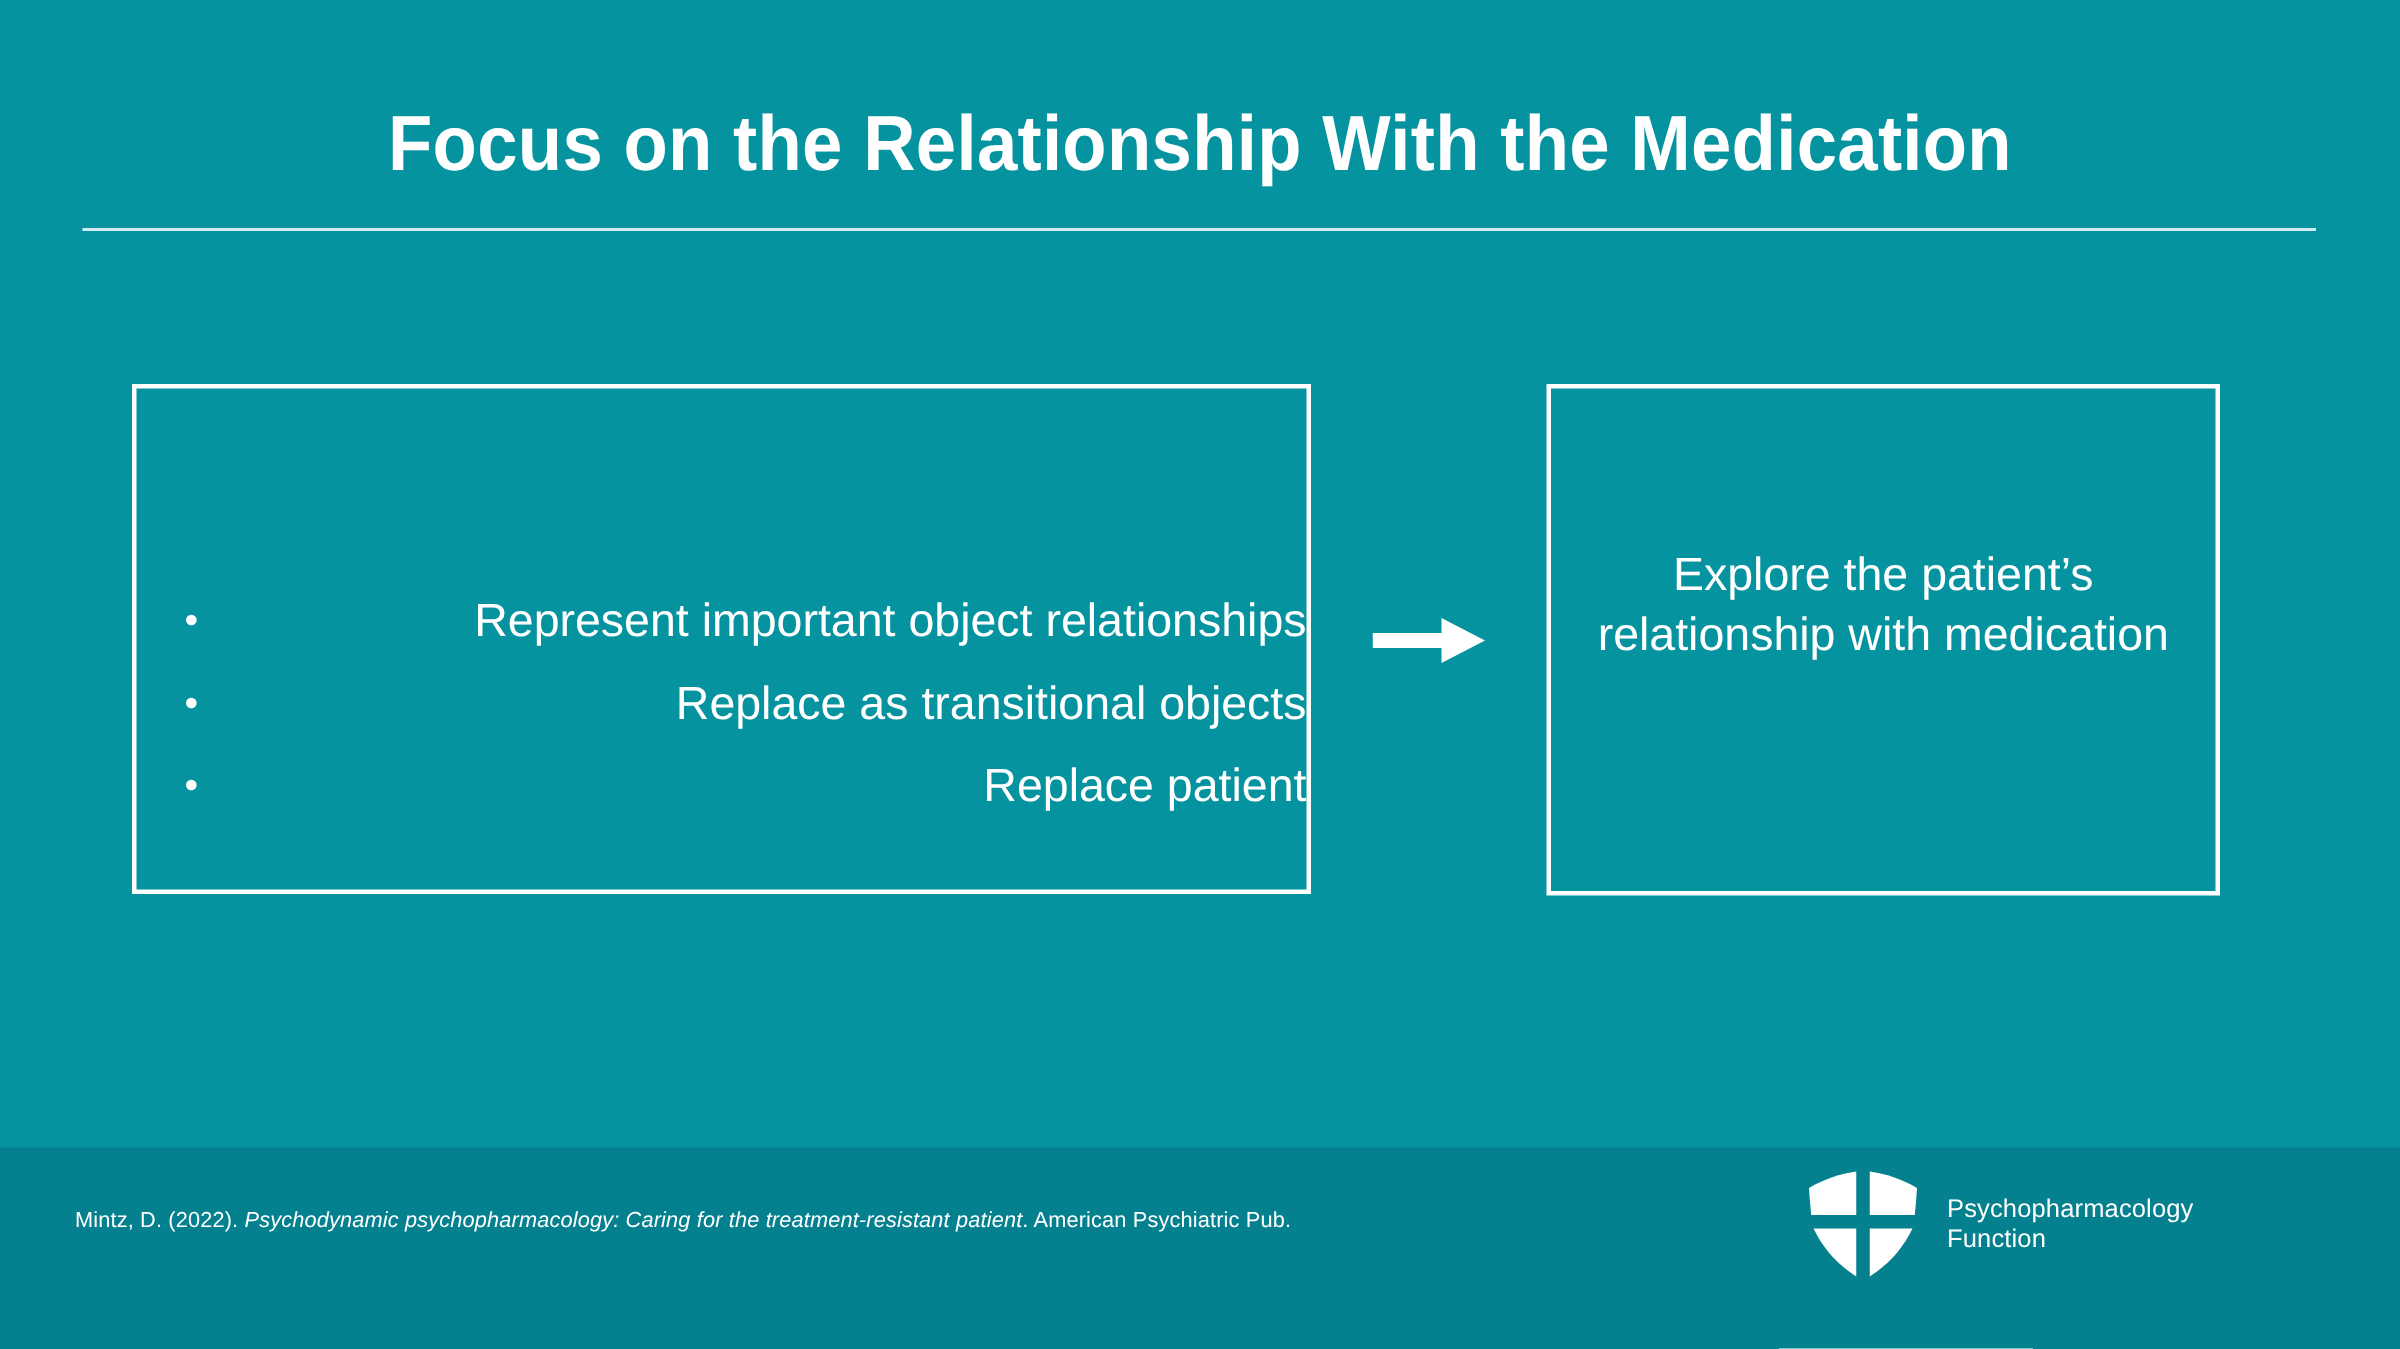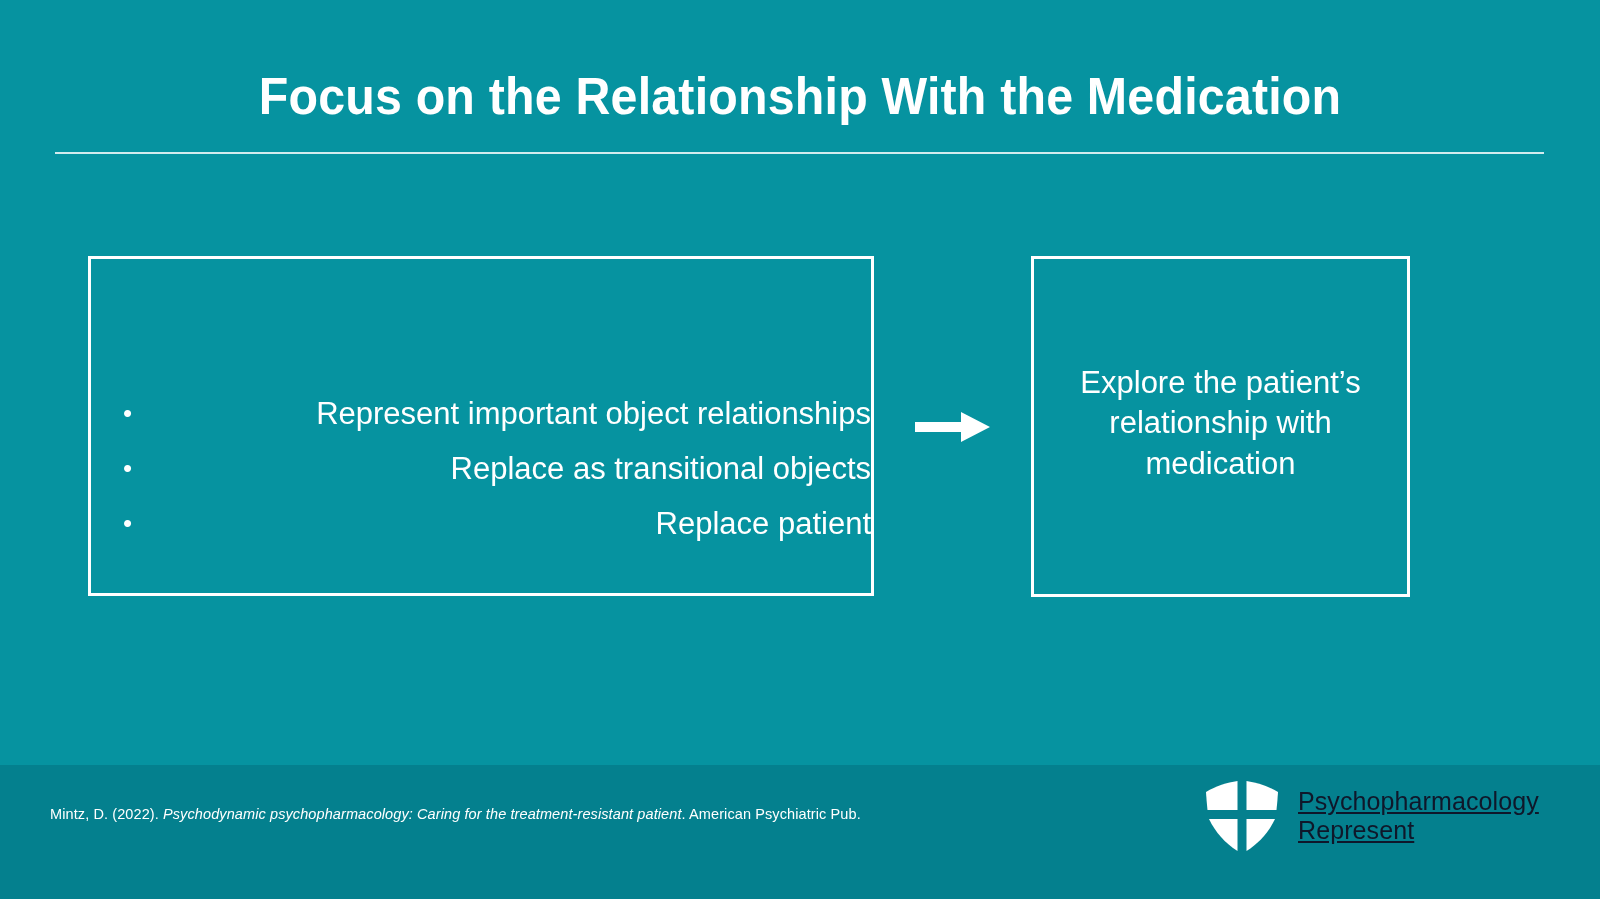--- a/index.html
+++ b/index.html
@@ -116,21 +116,21 @@
     top: 411px;
     width: 75px;
     height: 32px;
   }
 
   
   #right-panel {
     position: absolute;
     left: 1031px;
     top: 256px;
-    width: 379px;
+    width: 449px;
     height: 341px;
     border: 3px solid #ffffff;
     box-sizing: border-box;
   }
   #right-panel-text {
     position: absolute;
     left: 0;
     top: 104px;
     width: 100%;
     padding: 0 18px;
@@ -173,26 +173,25 @@
     display: flex;
     align-items: center;
   }
   #logo-mark {
     width: 84px;
     height: 84px;
     flex: 0 0 84px;
   }
   #logo-text {
     margin-left: 14px;
-    color: #0f172a;
-    font-size: 25px;
+    color: #ffffff;
+    font-size: 17px;
     font-weight: 300;
     line-height: 1.18;
     letter-spacing: 0.1px;
-    text-decoration: underline;
   }
   #logo-text .ln { display: block; white-space: nowrap; }
 </style>
 </head>
 <body>
 
 <div id="slide">
 
   <div id="title">Focus on the Relationship With the Medication</div>
   <div id="title-rule"></div>
@@ -244,17 +243,17 @@
 
         <path d="M46.5 7 C57 8.5 68 12 78 18 C77.7 24 77.1 30 76.5 36 L46.5 36 Z" fill="#ffffff"></path>
 
         <path d="M9 45 L37.5 45 L37.5 77 C25 69 15.5 58.5 9 45 Z" fill="#ffffff"></path>
 
         <path d="M46.5 45 L75 45 C68.5 58.5 59 69 46.5 77 Z" fill="#ffffff"></path>
       </svg>
     </div>
     <div id="logo-text">
       <span class="ln">Psychopharmacology</span>
-      <span class="ln">Represent</span>
+      <span class="ln">Function</span>
     </div>
   </div>
 
 </div>
 
 </body></html>

